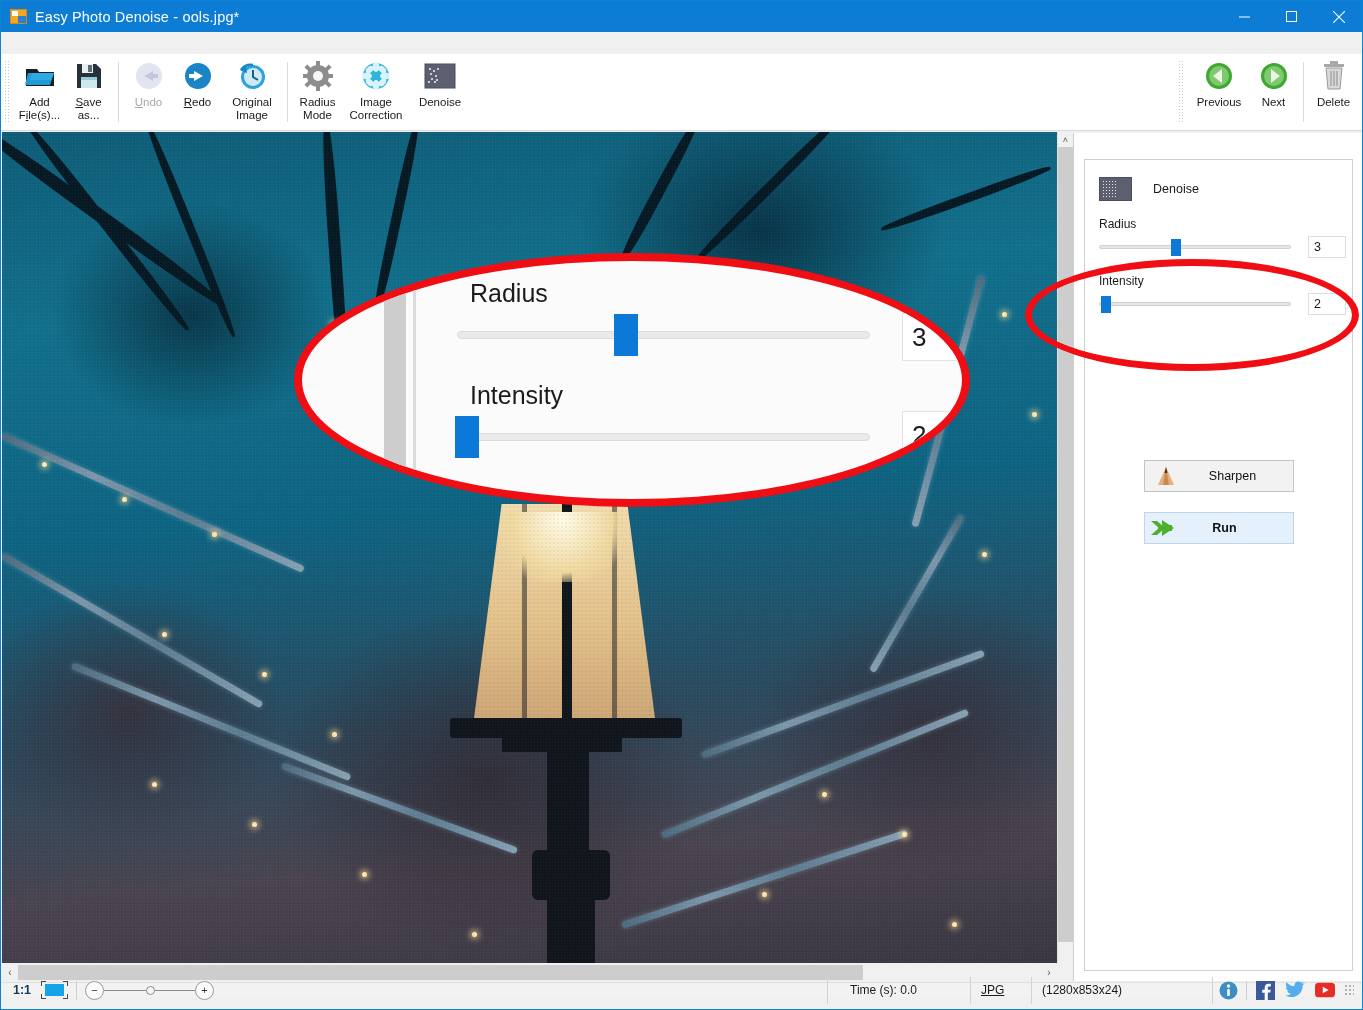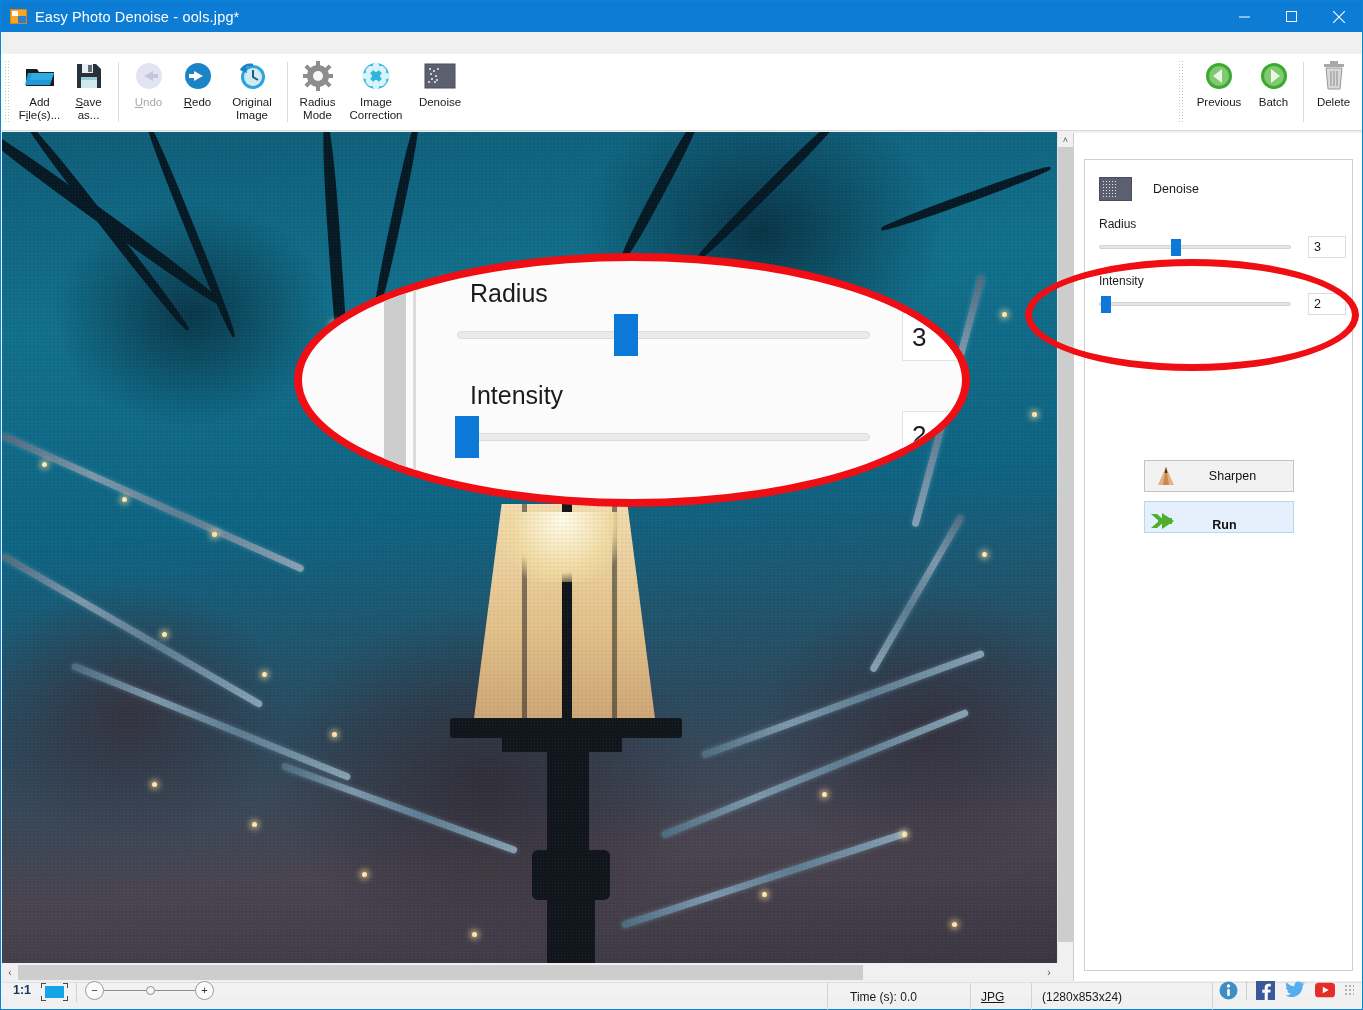--- a/index.html
+++ b/index.html
@@ -253,21 +253,21 @@
   .tb-actions { position: absolute; left: 0; top: 300px; width: 100%; }
   .tb-btn {
     margin: 0 auto; display: flex; align-items: center;
     width: 150px; height: 32px;
     border: 1px solid #c4c4c4; background: #f2f2f2;
     font-size: 12.5px; color: #111;
     cursor: default;
   }
   .tb-btn.run {
     background: #e4f0fb; border: 1px solid #bcd6ec;
-    margin-top: 9px; font-weight: bold; align-items: flex-end;
+    margin-top: 20px; font-weight: bold;
   }
   .tb-btn .btn-ico { width: 42px; display: flex; justify-content: center; align-items: center; flex: none; }
   .tb-btn .btn-lbl { flex: 1; text-align: center; padding-right: 14px; }
   .tb-btn.run .btn-lbl { padding-right: 30px; }
 
   
   .callout-big {
     position: absolute; left: 293px; top: 252px;
     width: 676px; height: 254px;
     pointer-events: none;
@@ -306,21 +306,21 @@
     border: 7px solid #ef0e13;
     pointer-events: none;
   }
 
   
   .statusbar {
     position: absolute; left: 1px; top: 981px;
     width: 1360px; height: 15px;
     background: #f2f2f2;
     border-top: 1px solid #e0e0e0;
-    display: flex; 
+    display: flex; align-items: center;
     font-size: 12px; color: #1a1a1a;
   }
   .sb-ratio { margin-left: 11px; font-weight: bold; color: #13395c; font-size: 12.5px; }
   .sb-fit {
     margin-left: 10px; width: 27px; height: 18px; position: relative;
   }
   .sb-fit .inner { position: absolute; left: 4px; top: 3px; width: 19px; height: 12px; background: #17a3e8; }
   .sb-fit .c { position: absolute; width: 5px; height: 5px; border: 1.5px solid #4a4a4a; }
   .sb-div { width: 1px; height: 19px; background: #cfcfcf; margin: 0 8px; }
   .sb-zoom { display: flex; align-items: center; }
@@ -533,21 +533,21 @@
         <div class="rib-lbl">Previous</div>
       </div>
       <div class="rib-btn">
         <div class="ico">
           <svg width="30" height="30" viewBox="0 0 30 30">
             <circle cx="15" cy="15" r="13" fill="#3ea832"></circle>
             <circle cx="15" cy="15" r="10" fill="#7fc96e"></circle>
             <path d="M12 8 L21 15 L12 22 Z" fill="#e8f6e3"></path>
           </svg>
         </div>
-        <div class="rib-lbl">Batch</div>
+        <div class="rib-lbl">Next</div>
       </div>
       <div class="rib-sep"></div>
       <div class="rib-btn">
         <div class="ico">
           <svg width="26" height="30" viewBox="0 0 26 30">
             <rect x="3" y="3" width="20" height="3" fill="#a8a8a8"></rect>
             <rect x="9" y="0" width="8" height="3" fill="#a8a8a8"></rect>
             <path d="M5 7 L21 7 L19 28 L7 28 Z" fill="#d8d8d8" stroke="#9a9a9a"></path>
             <g stroke="#9a9a9a" stroke-width="1.2">
               <line x1="10" y1="10" x2="10" y2="25"></line>

